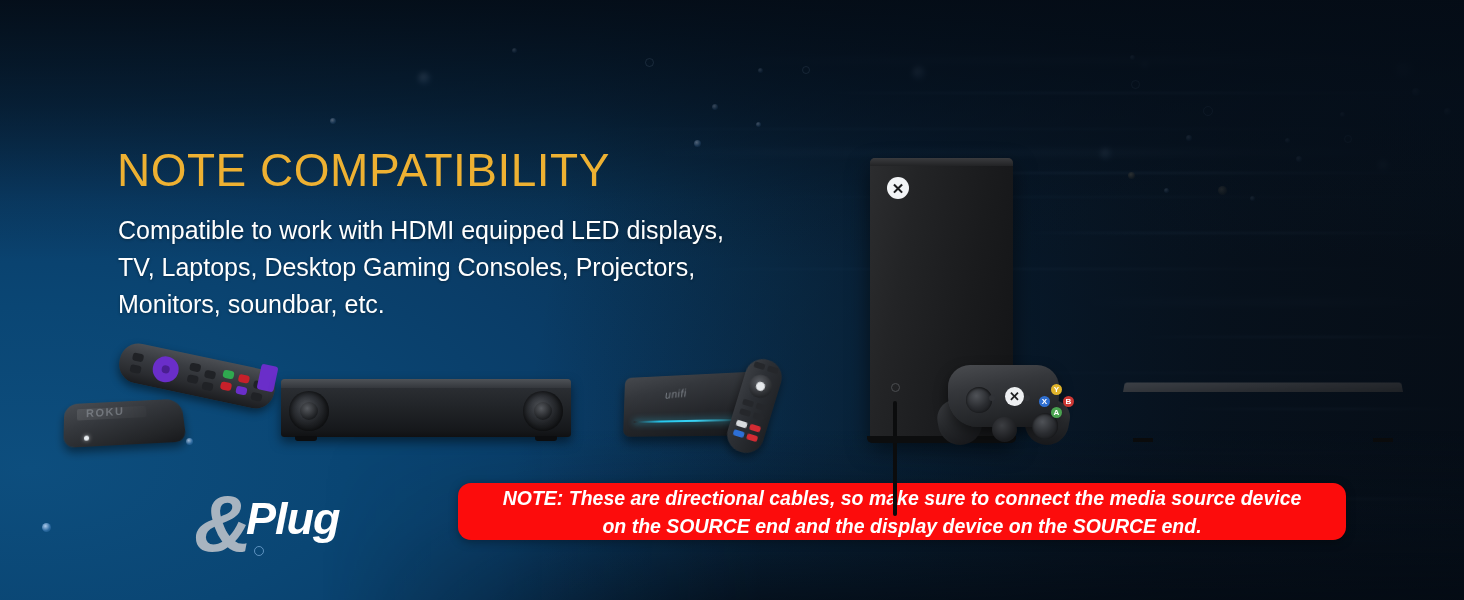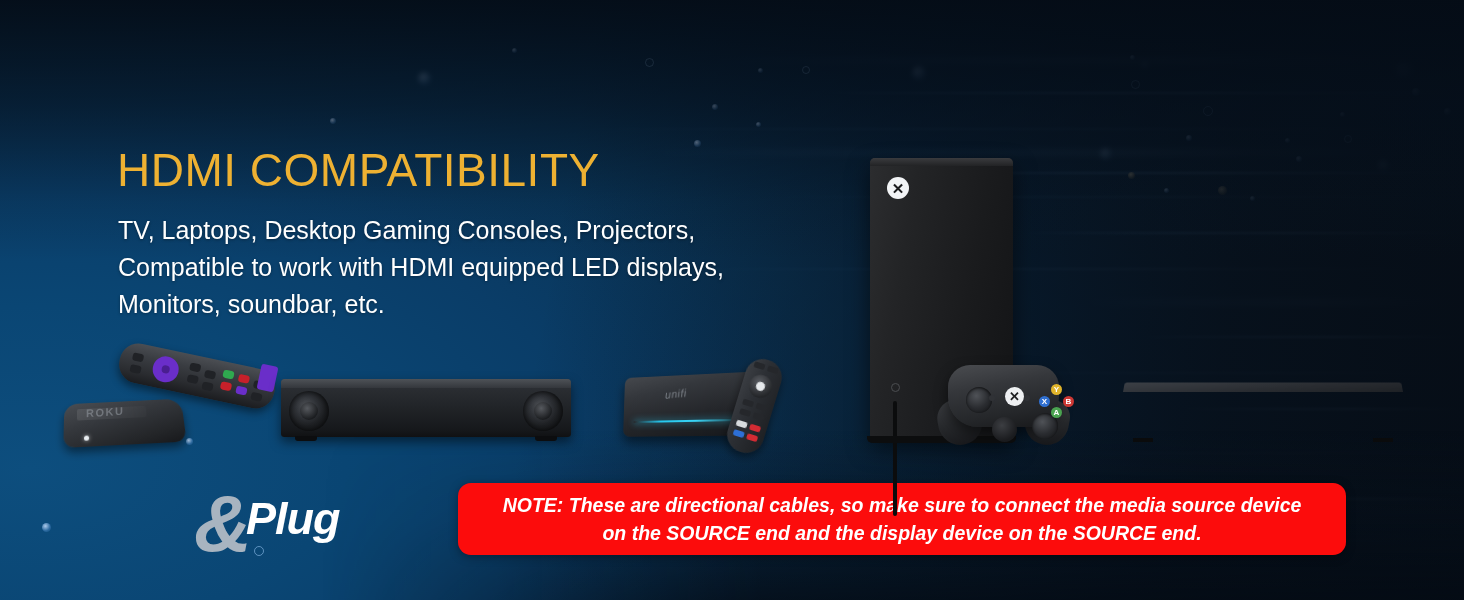--- a/index.html
+++ b/index.html
@@ -90,21 +90,21 @@
   .pnp-play { left:148px; }
   .pnp-amp {
     position:absolute; left:96px; top:-9px;
     font-size:80px; font-weight:bold; font-style:italic;
     color:#a8b4c0; z-index:1;
   }
 
   
   .note {
     position:absolute; left:458px; top:483px;
-    width:888px; height:72px;
+    width:888px; height:57px;
     background:#fc0c0c;
     border-radius:13px;
     display:flex; align-items:center; justify-content:center;
     box-shadow:0 2px 10px rgba(0,0,0,0.35);
   }
   .note-text {
     font-size:19.5px; font-style:italic; font-weight:600;
     color:#ffffff; text-align:center; line-height:28px;
     padding:0 16px;
   }
@@ -414,25 +414,25 @@
     <div class="dot soft" style="left:1378px; top:160px; width:11px; height:11px;"></div>
     <div class="dot" style="left:1164px; top:188px; width:5px;  height:5px;"></div>
     <div class="dot" style="left:1250px; top:196px; width:5px;  height:5px;"></div>
     <div class="dot soft" style="left:1100px; top:148px; width:12px; height:12px;"></div>
   </div>
 
   <div class="bg-dark-right"></div>
   <div class="bg-top-dark"></div>
   <div class="bg-bottom-dark"></div>
 
-  <div class="headline">HDMI COMPATIBILITY</div>
+  <div class="headline">NOTE COMPATIBILITY</div>
 
   <div class="subcopy">
+    <div>Compatible to work with HDMI equipped LED displays,</div>
     <div>TV, Laptops, Desktop Gaming Consoles, Projectors,</div>
-    <div>Compatible to work with HDMI equipped LED displays,</div>
     <div>Monitors, soundbar, etc.</div>
   </div>
 
   <div class="pnp">
     <span class="pnp-amp">&amp;</span>
     <span class="pnp-word pnp-play">Plug</span>
   </div>
 
   <div class="note">
     <div class="note-text">

